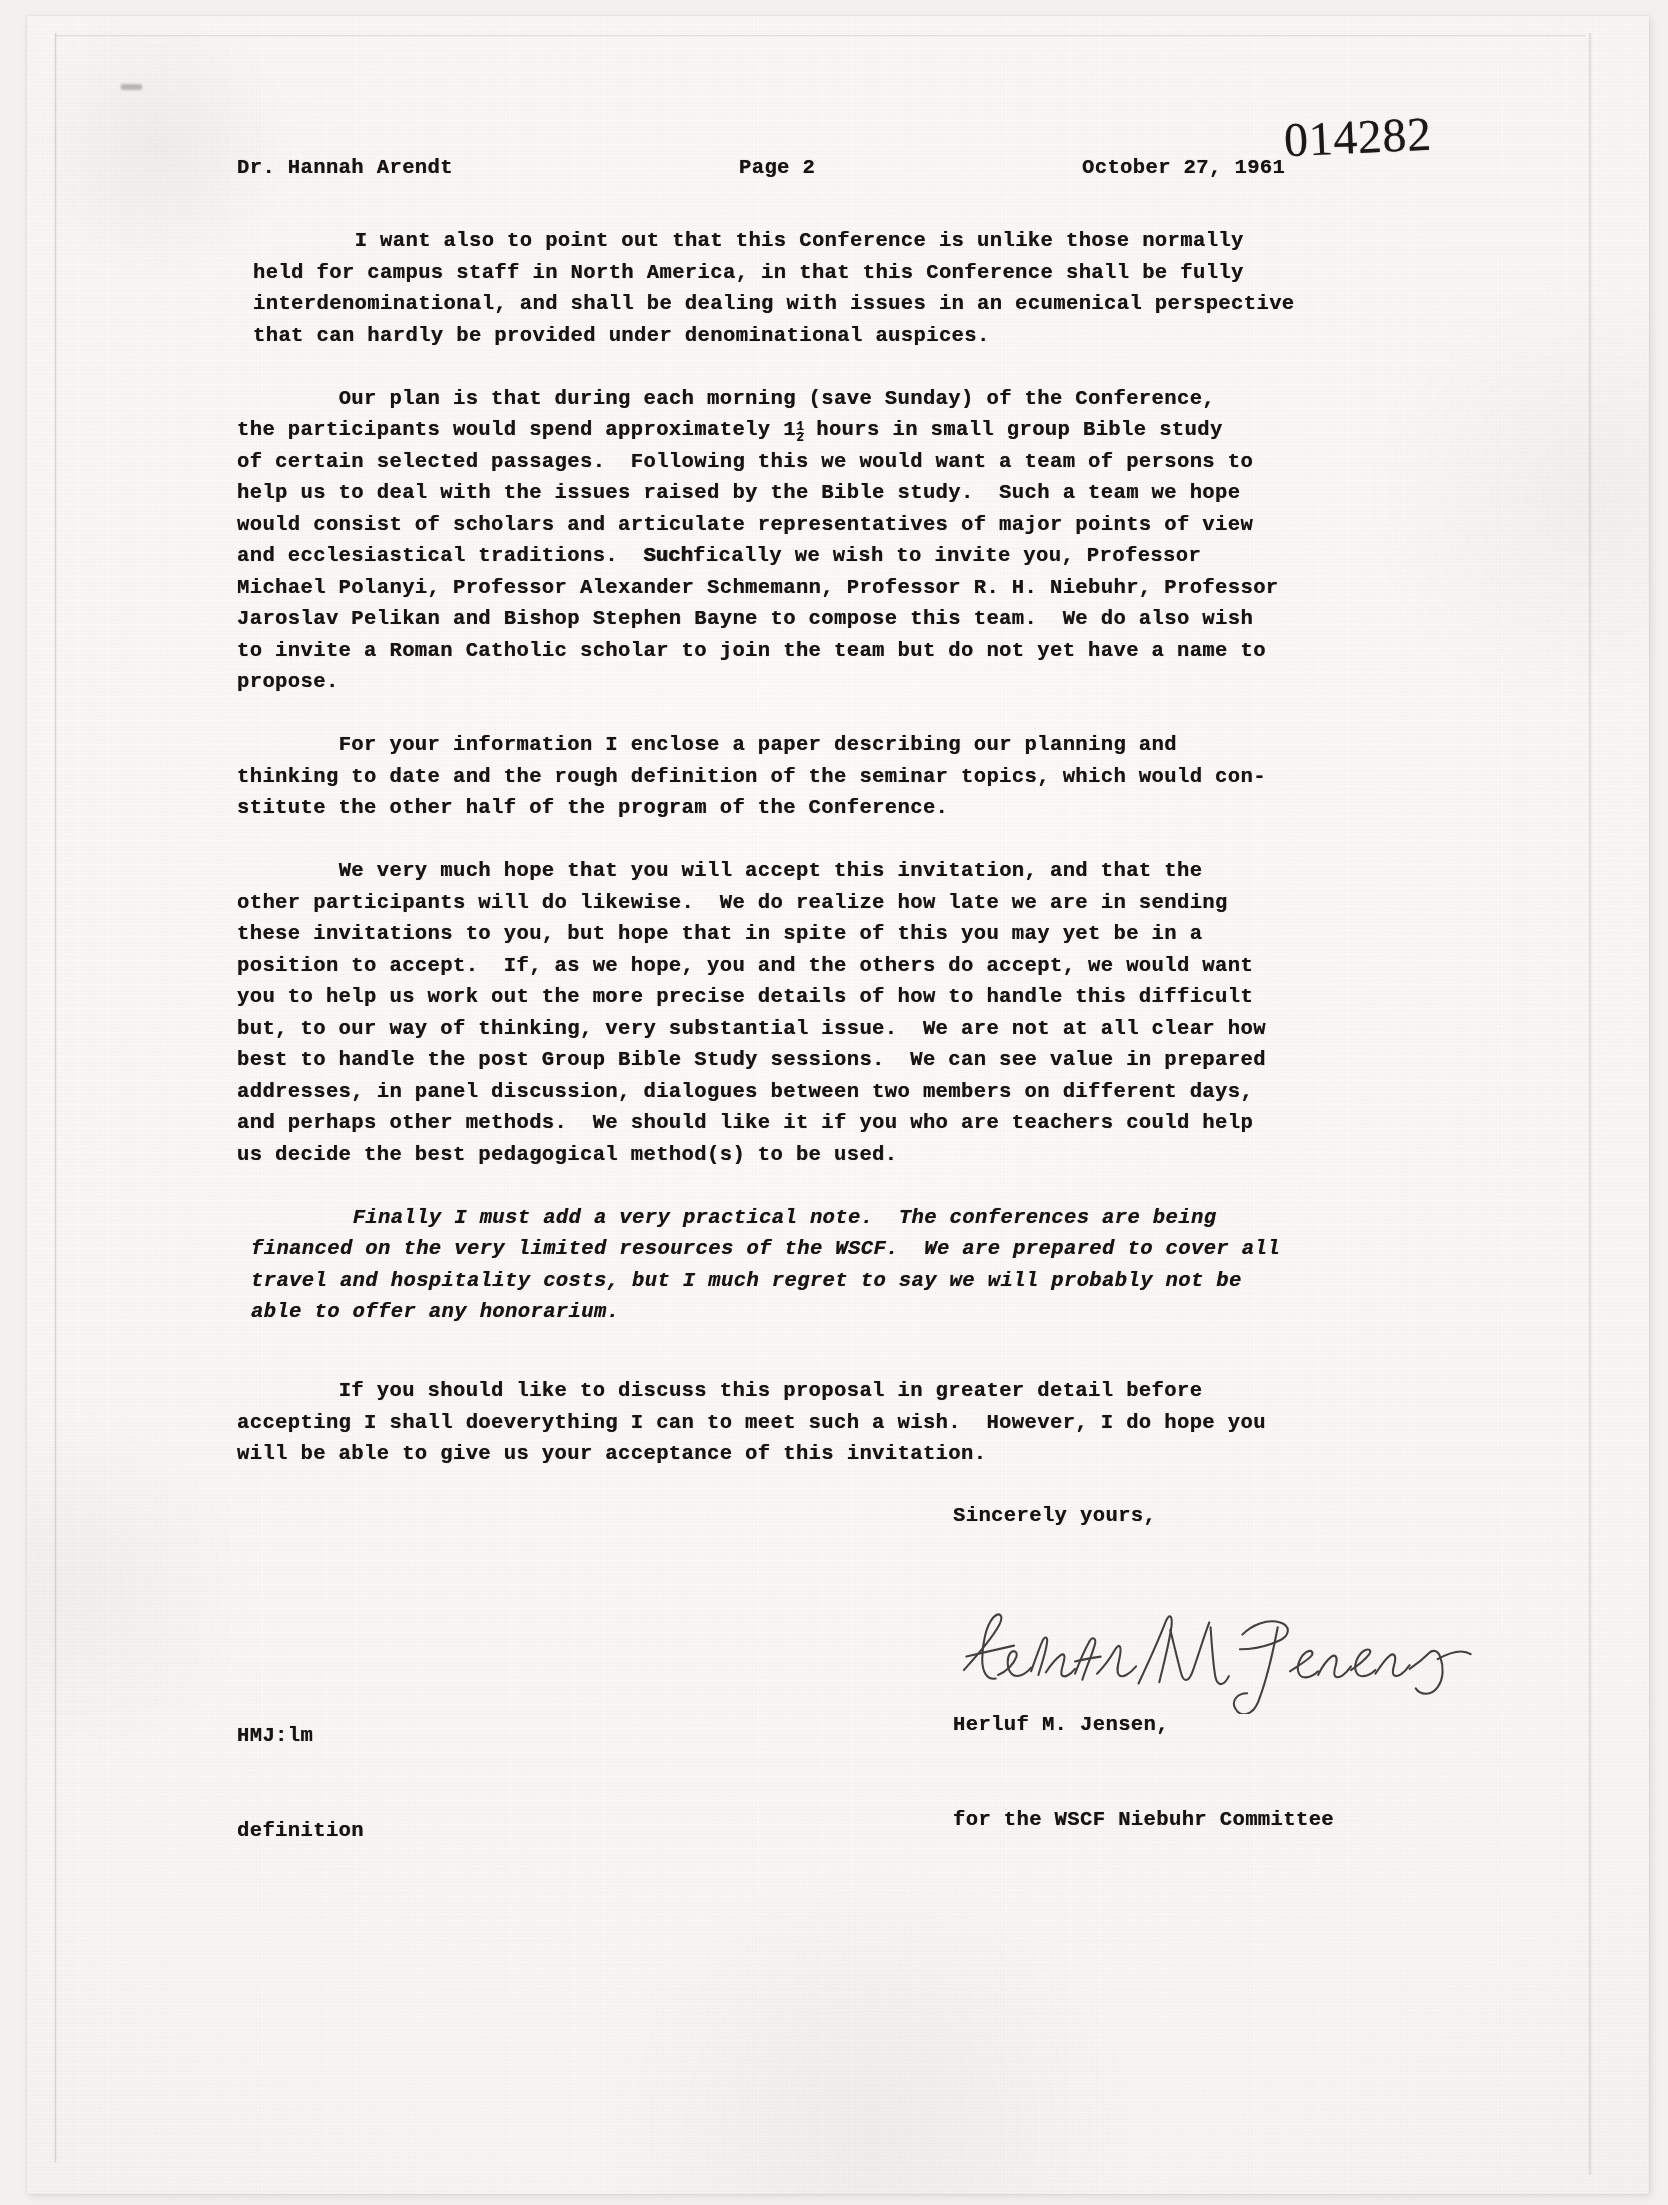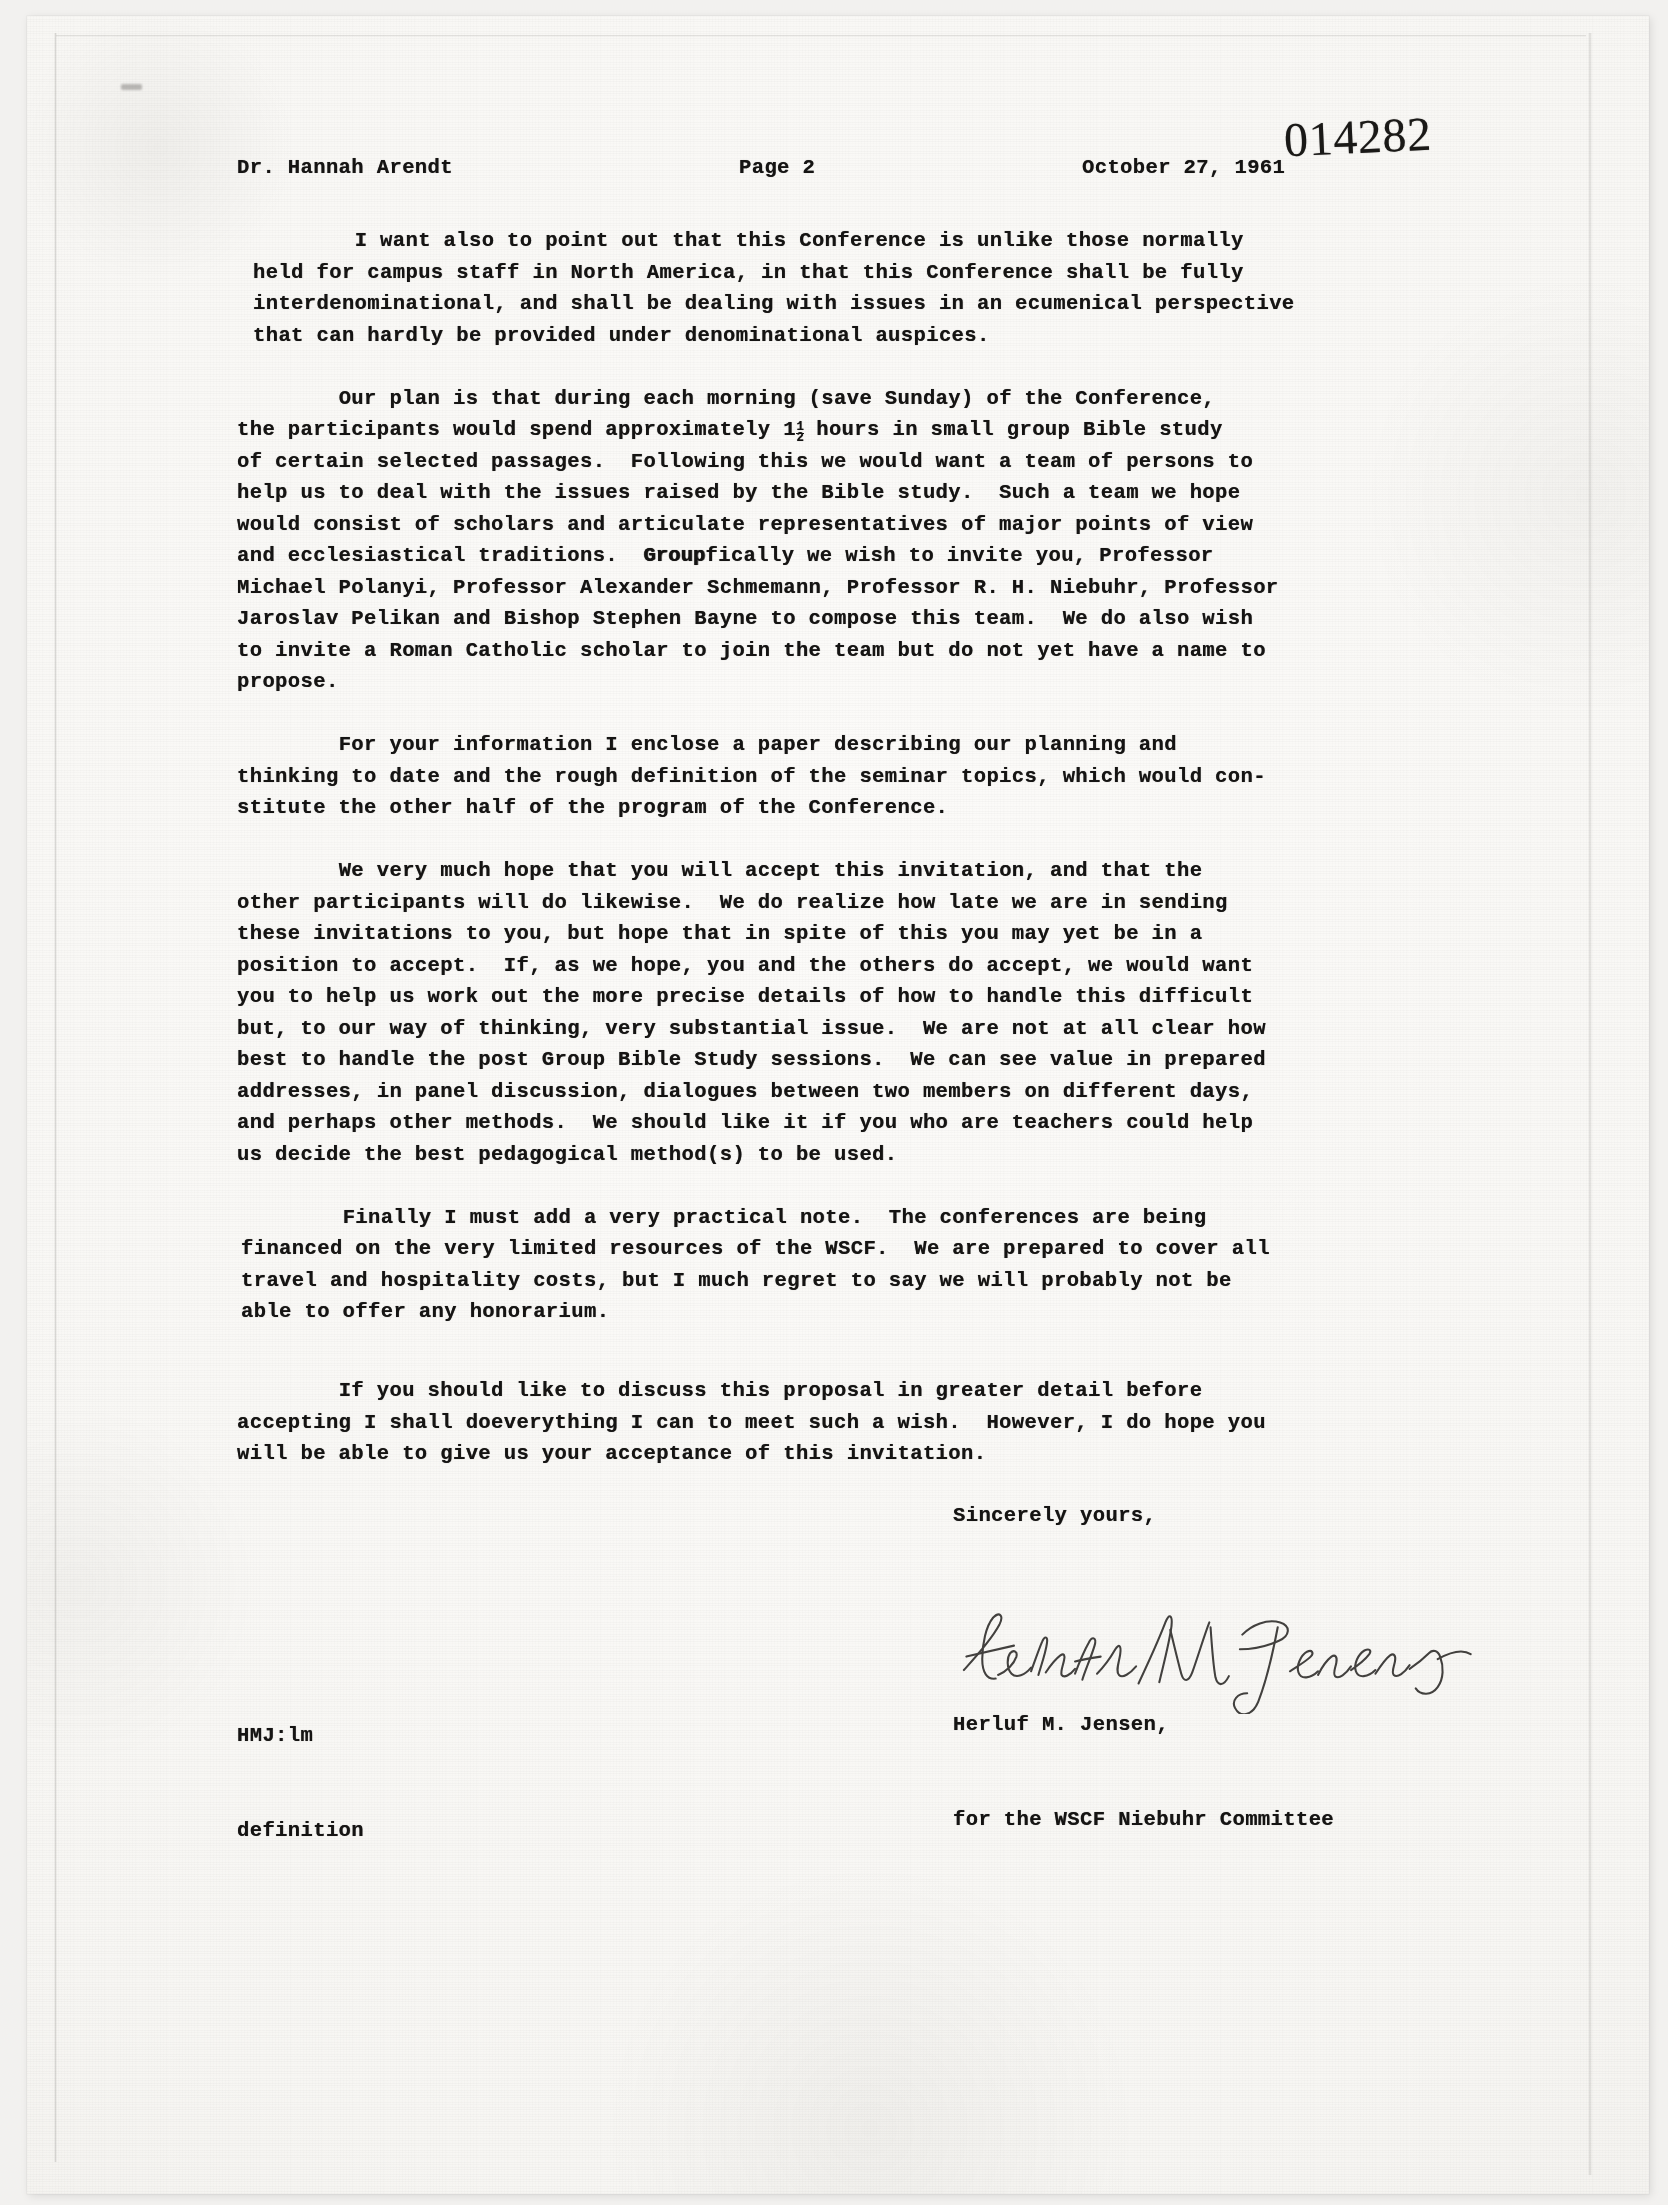--- a/index.html
+++ b/index.html
@@ -255,42 +255,42 @@
     <p class="tw para" style="position:relative;left:16px;top:0;">        I want also to point out that this Conference is unlike those normally
 held for campus staff in North America, in that this Conference shall be fully
 interdenominational, and shall be dealing with issues in an ecumenical perspective
 that can hardly be provided under denominational auspices.</p>
 
     <p class="tw para" style="position:relative;left:0;top:0;"><span>        Our plan is that during each morning (save Sunday) of the Conference,
 the participants would spend approximately 1</span><span class="frac"><i class="num">1</i><i class="bar"></i><i class="den">2</i></span><span> hours in small group Bible study
 of certain selected passages.  Following this we would want a team of persons to
 help us to deal with the issues raised by the Bible study.  Such a team we hope
 would consist of scholars and articulate representatives of major points of view
-and ecclesiastical traditions.  </span><span class="strike-bold">Group</span><span>fically we wish to invite you, Professor
+and ecclesiastical traditions.  </span><span class="strike-bold">Such</span><span>fically we wish to invite you, Professor
 Michael Polanyi, Professor Alexander Schmemann, Professor R. H. Niebuhr, Professor
 Jaroslav Pelikan and Bishop Stephen Bayne to compose this team.  We do also wish
 to invite a Roman Catholic scholar to join the team but do not yet have a name to
 propose.</span></p>
 
     <p class="tw para" style="position:relative;left:0;top:0;">        For your information I enclose a paper describing our planning and
 thinking to date and the rough definition of the seminar topics, which would con-
 stitute the other half of the program of the Conference.</p>
 
     <p class="tw para" style="position:relative;left:0;top:0;">        We very much hope that you will accept this invitation, and that the
 other participants will do likewise.  We do realize how late we are in sending
 these invitations to you, but hope that in spite of this you may yet be in a
 position to accept.  If, as we hope, you and the others do accept, we would want
 you to help us work out the more precise details of how to handle this difficult
 but, to our way of thinking, very substantial issue.  We are not at all clear how
 best to handle the post Group Bible Study sessions.  We can see value in prepared
 addresses, in panel discussion, dialogues between two members on different days,
 and perhaps other methods.  We should like it if you who are teachers could help
 us decide the best pedagogical method(s) to be used.</p>
 
-    <p class="tw para" style="position:relative;left:4px;top:0;">        Finally I must add a very practical note.  The conferences are being
+    <p class="tw para" style="position:relative;left:14px;top:0;font-style:italic;">        Finally I must add a very practical note.  The conferences are being
 financed on the very limited resources of the WSCF.  We are prepared to cover all
 travel and hospitality costs, but I much regret to say we will probably not be
 able to offer any honorarium.</p>
 
     <p class="tw para" style="position:relative;left:0;top:16px;">        If you should like to discuss this proposal in greater detail before
 accepting I shall doeverything I can to meet such a wish.  However, I do hope you
 will be able to give us your acceptance of this invitation.</p>
   </div>
 
   <div class="tw" id="closing">Sincerely yours,</div>

